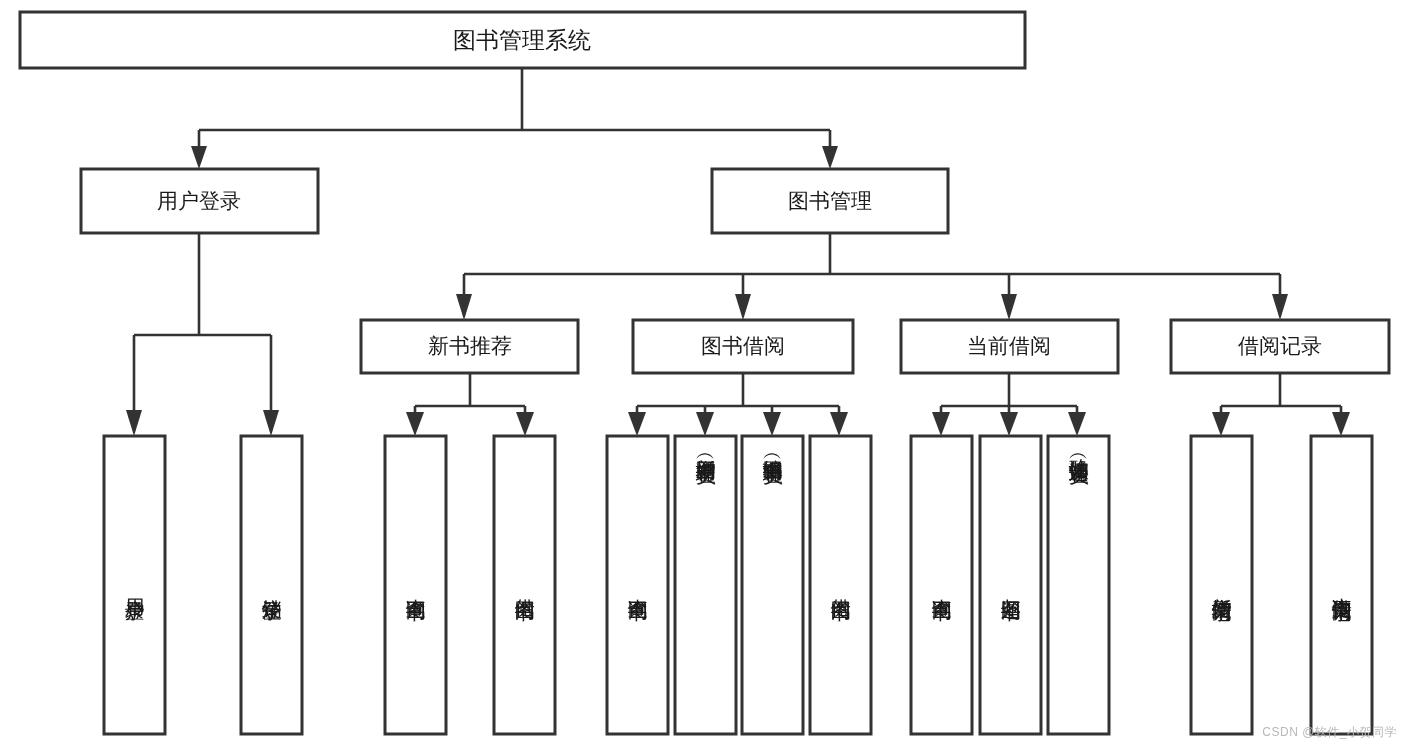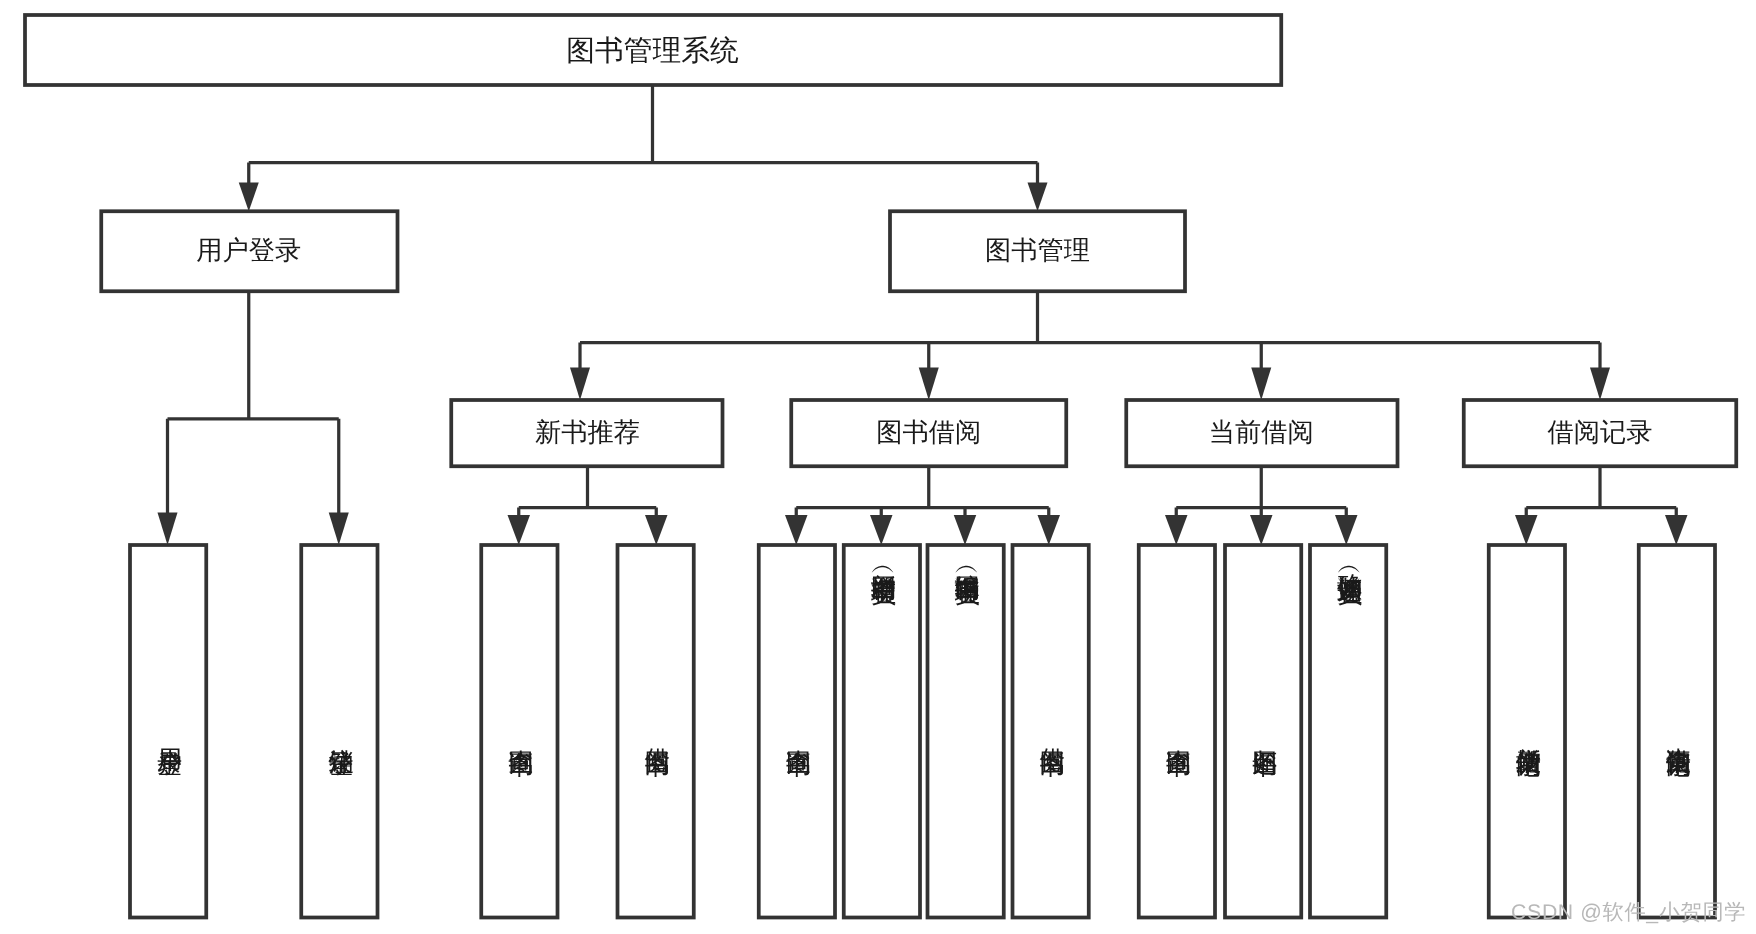--- a/index.html
+++ b/index.html
@@ -32,21 +32,21 @@
     width:100%;height:100%;
     display:flex;align-items:flex-start;justify-content:center;
     padding-top:6px;box-sizing:border-box;
     font-family:"Liberation Sans","DejaVu Sans",sans-serif;
   }
   .leaf-fo-inner.centered{align-items:center;padding-top:0;}
   .edge{stroke:#333333;stroke-width:2.6;fill:none;}
   .edge-head{fill:#333333;}
   .watermark{
     position:absolute;right:8px;bottom:6px;
-    font-size:17px;color:#b8b8b8;
+    font-size:12px;color:#b8b8b8;
     font-family:"Liberation Sans","DejaVu Sans",sans-serif;
     letter-spacing:.5px;user-select:none;
   }
 </style>
 </head>
 <body>
 
 <svg id="diagram" viewBox="0 0 1405 747">
 
   <g>

